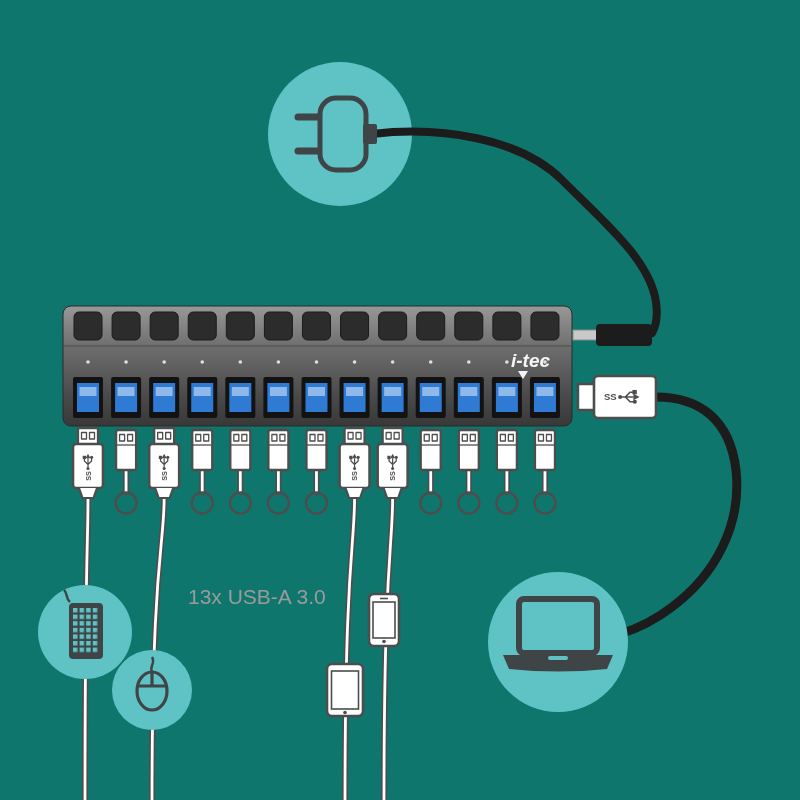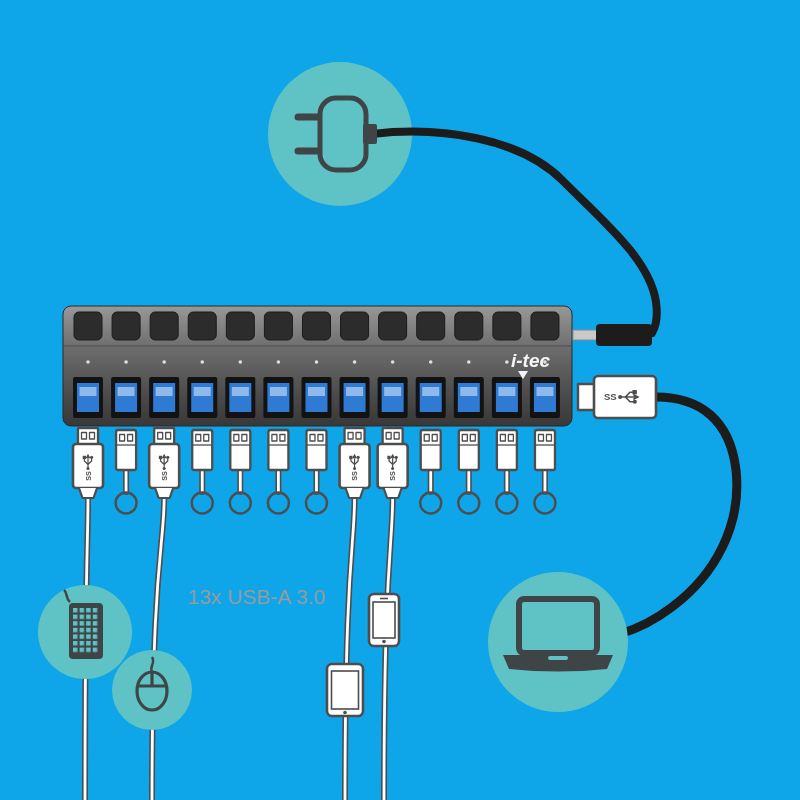--- a/index.html
+++ b/index.html
@@ -1,16 +1,16 @@
 <!DOCTYPE html>
 <html style="--teal: #5fc3c6; --cable: #1c1c1c; --icon: #3f4547; --outline: #4d4d4d; --portblue: #2f7bd4; --porttongue: #8fb9ea; --bezel: #121212; --button: #2c2c2c; --led: #e0e0e0; --label: #9b9b9b;"><head>
 <meta charset="utf-8">
 <style>
   html,body{margin:0;padding:0;background:#ffffff;}
-  .canvas{width:800px;height:800px;position:relative;background:#0ea5e9;overflow:hidden;}
+  .canvas{width:800px;height:800px;position:relative;background:#0f766e;overflow:hidden;}
   text{font-family:"Liberation Sans",sans-serif;}
   .teal{fill:var(--teal);}
   .cable{fill:none;stroke:var(--cable);stroke-linecap:round;}
   .cable-f{fill:var(--cable);}
   .metal{fill:#c9c9c9;stroke:#8a8a8a;stroke-width:1;}
   .hubbody{fill:url(#hubgrad);stroke:#2b2b2b;stroke-width:1;}
   .hubline{stroke:#2e2e2e;stroke-width:1.2;opacity:.55;}
   .btn{fill:var(--button);stroke:#1b1b1b;stroke-width:1;}
   .led{fill:var(--led);}
   .bezel{fill:var(--bezel);}

